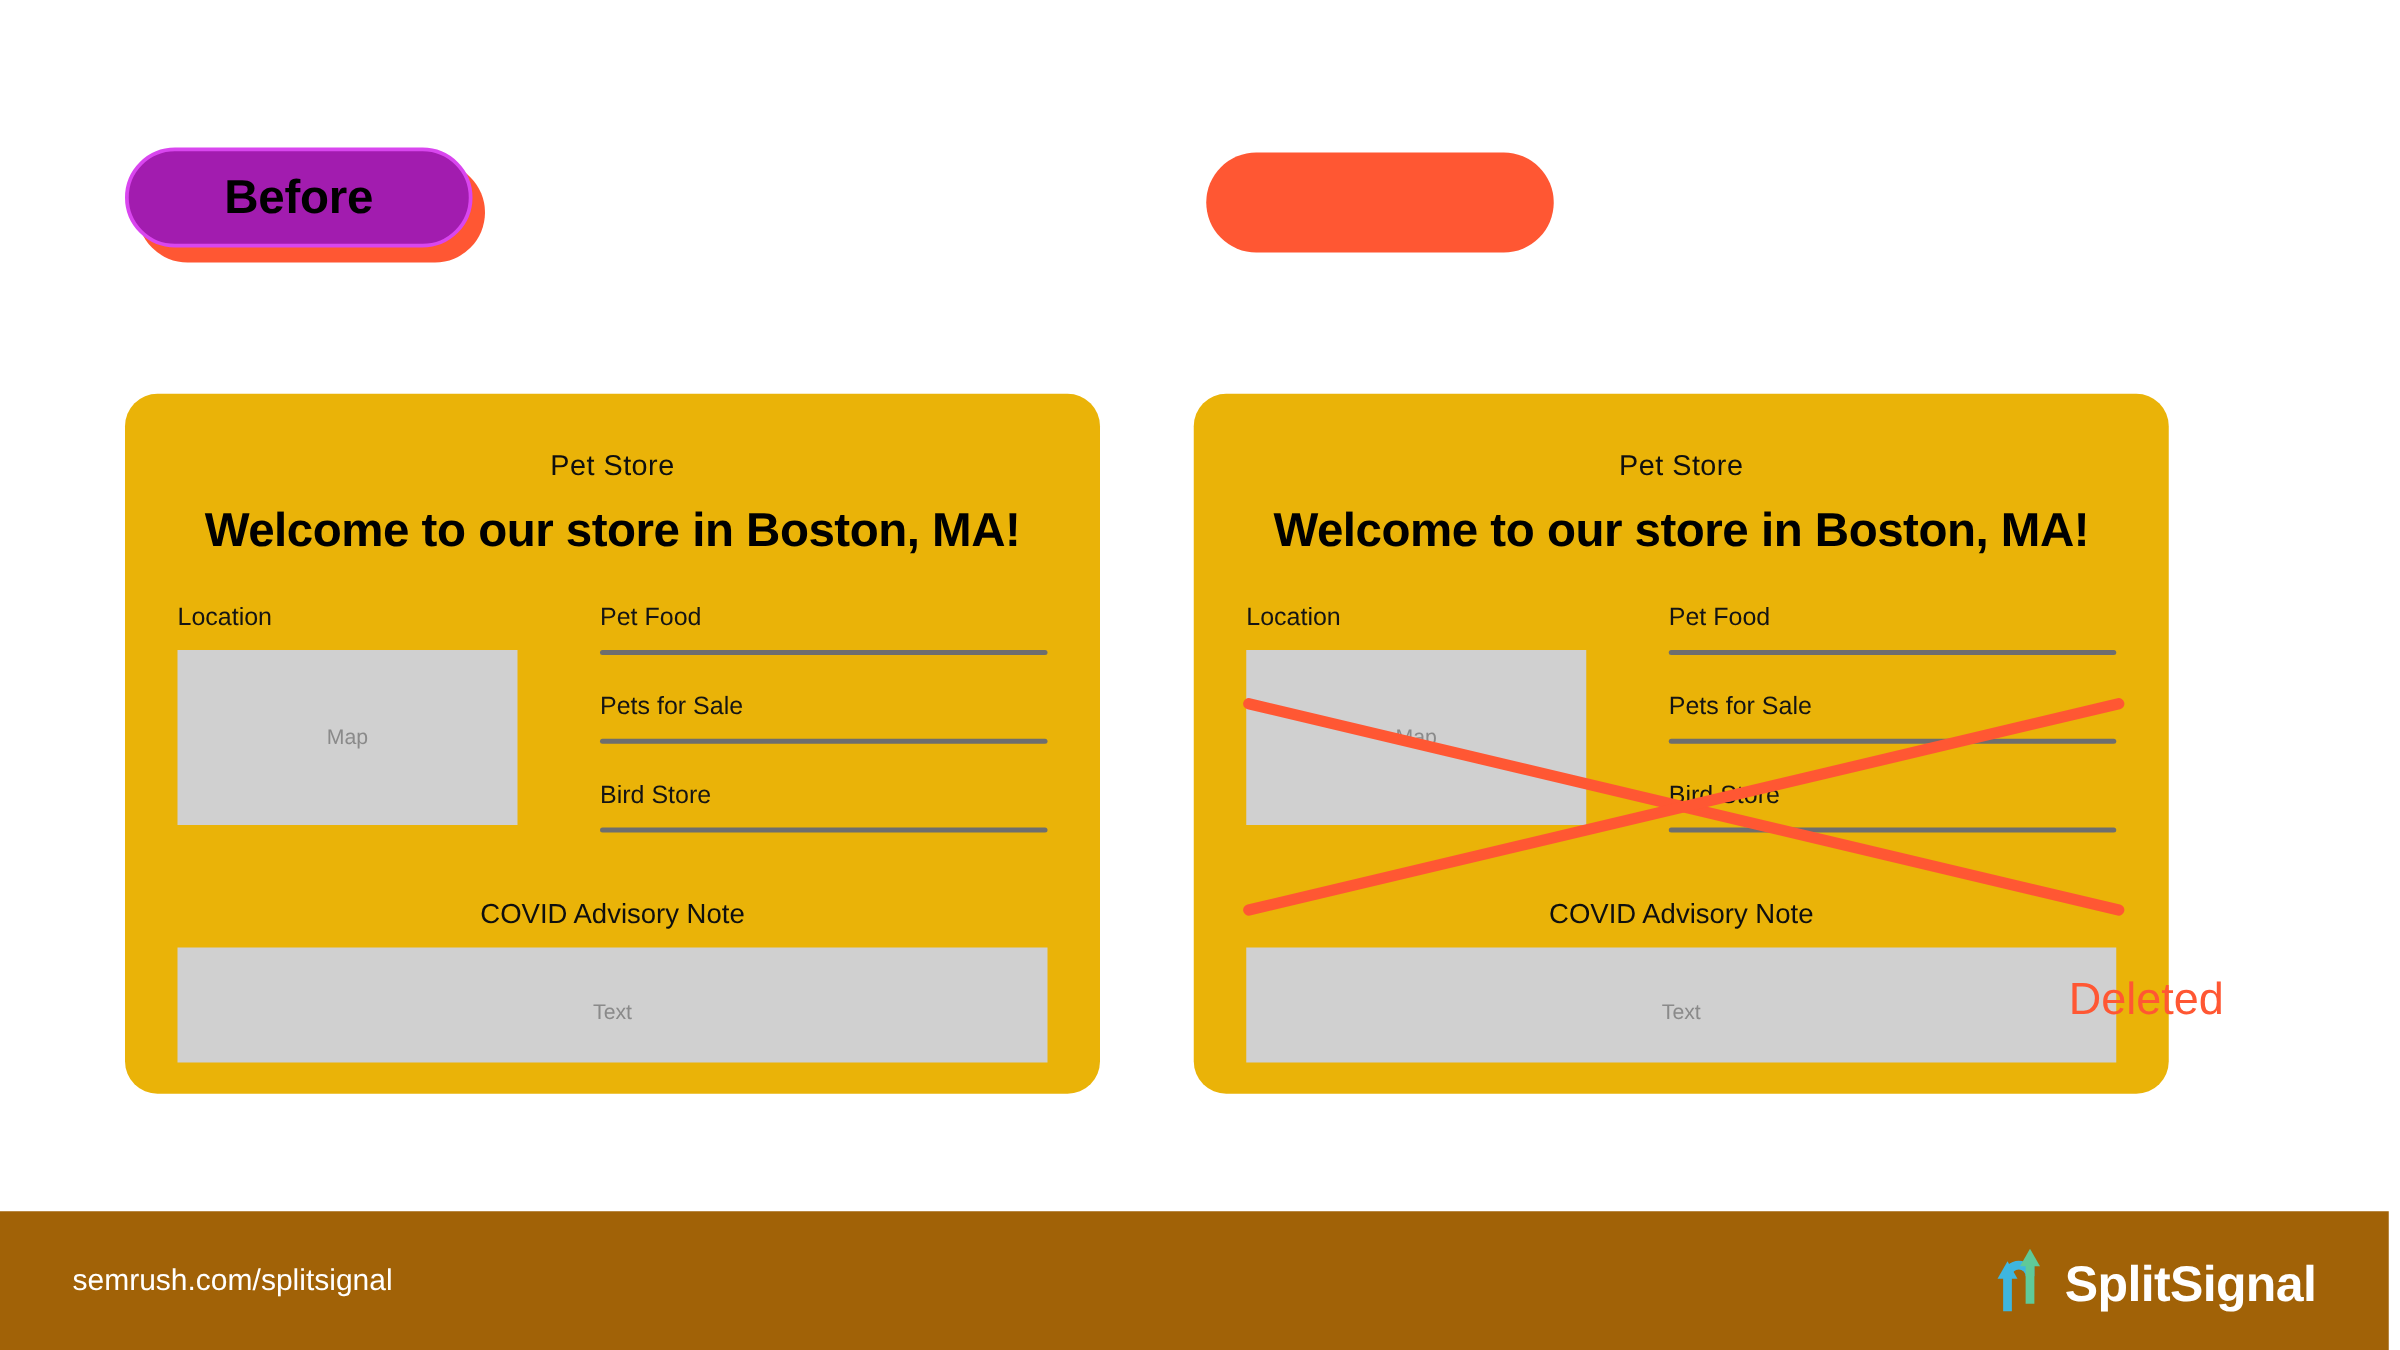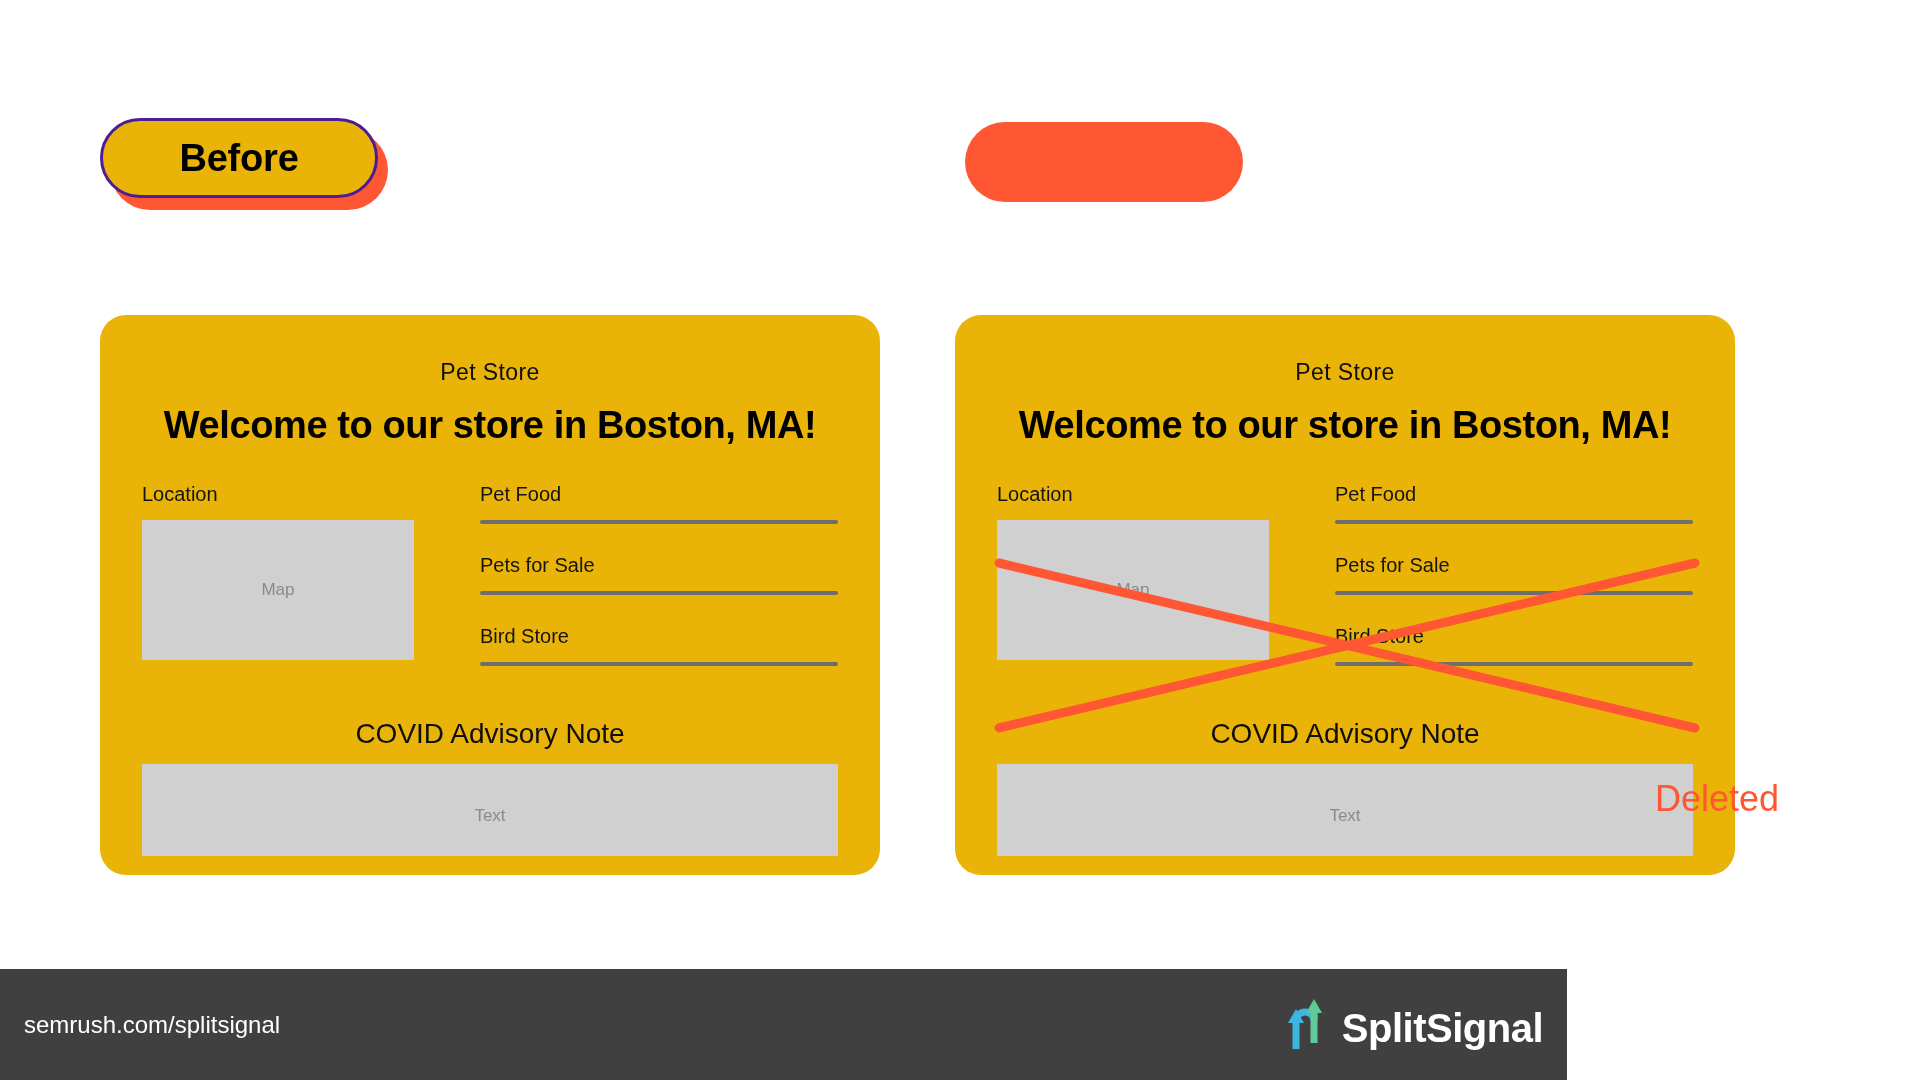--- a/index.html
+++ b/index.html
@@ -35,22 +35,22 @@
     height: 80px;
     background: #ff5733;
     border-radius: 42px;
   }
   .pill-face {
     position: absolute;
     left: 0;
     top: 0;
     width: 278px;
     height: 80px;
-    background: #eab308;
-    border: 3px solid #4c1d95;
+    background: #a21caf;
+    border: 3px solid #d946ef;
     border-radius: 42px;
     display: flex;
     align-items: center;
     justify-content: center;
   }
   .pill-face span {
     font-size: 38px;
     font-weight: bold;
     color: #000000;
     letter-spacing: -0.2px;
@@ -120,21 +120,21 @@
   .link-row .rule {
     height: 4px;
     background: #6e6e6e;
     width: 100%;
     border-radius: 2px;
   }
   .link-row + .link-row { margin-top: 30px; }
 
   .advisory-title {
     text-align: center;
-    font-size: 28px;
+    font-size: 22px;
     color: #0f0f0f;
     margin-top: 46px;
   }
   .advisory-box {
     margin-top: 14px;
     height: 92px;
     background: #d0d0d0;
     display: flex;
     align-items: center;
     justify-content: center;
@@ -161,27 +161,27 @@
     font-size: 36px;
     color: #ff5733;
     font-weight: normal;
   }
 
   
   .footer {
     position: absolute;
     left: 0;
     bottom: 0;
-    width: 1567px;
+    width: 1911px;
     height: 111px;
-    background: #404040;
+    background: #a16207;
     display: flex;
     align-items: center;
     justify-content: space-between;
-    padding: 0 24px;
+    padding: 0 58px;
   }
   .footer-url {
     font-size: 24px;
     color: #ffffff;
   }
   .brand {
     display: flex;
     align-items: flex-end;
     gap: 14px;
   }

